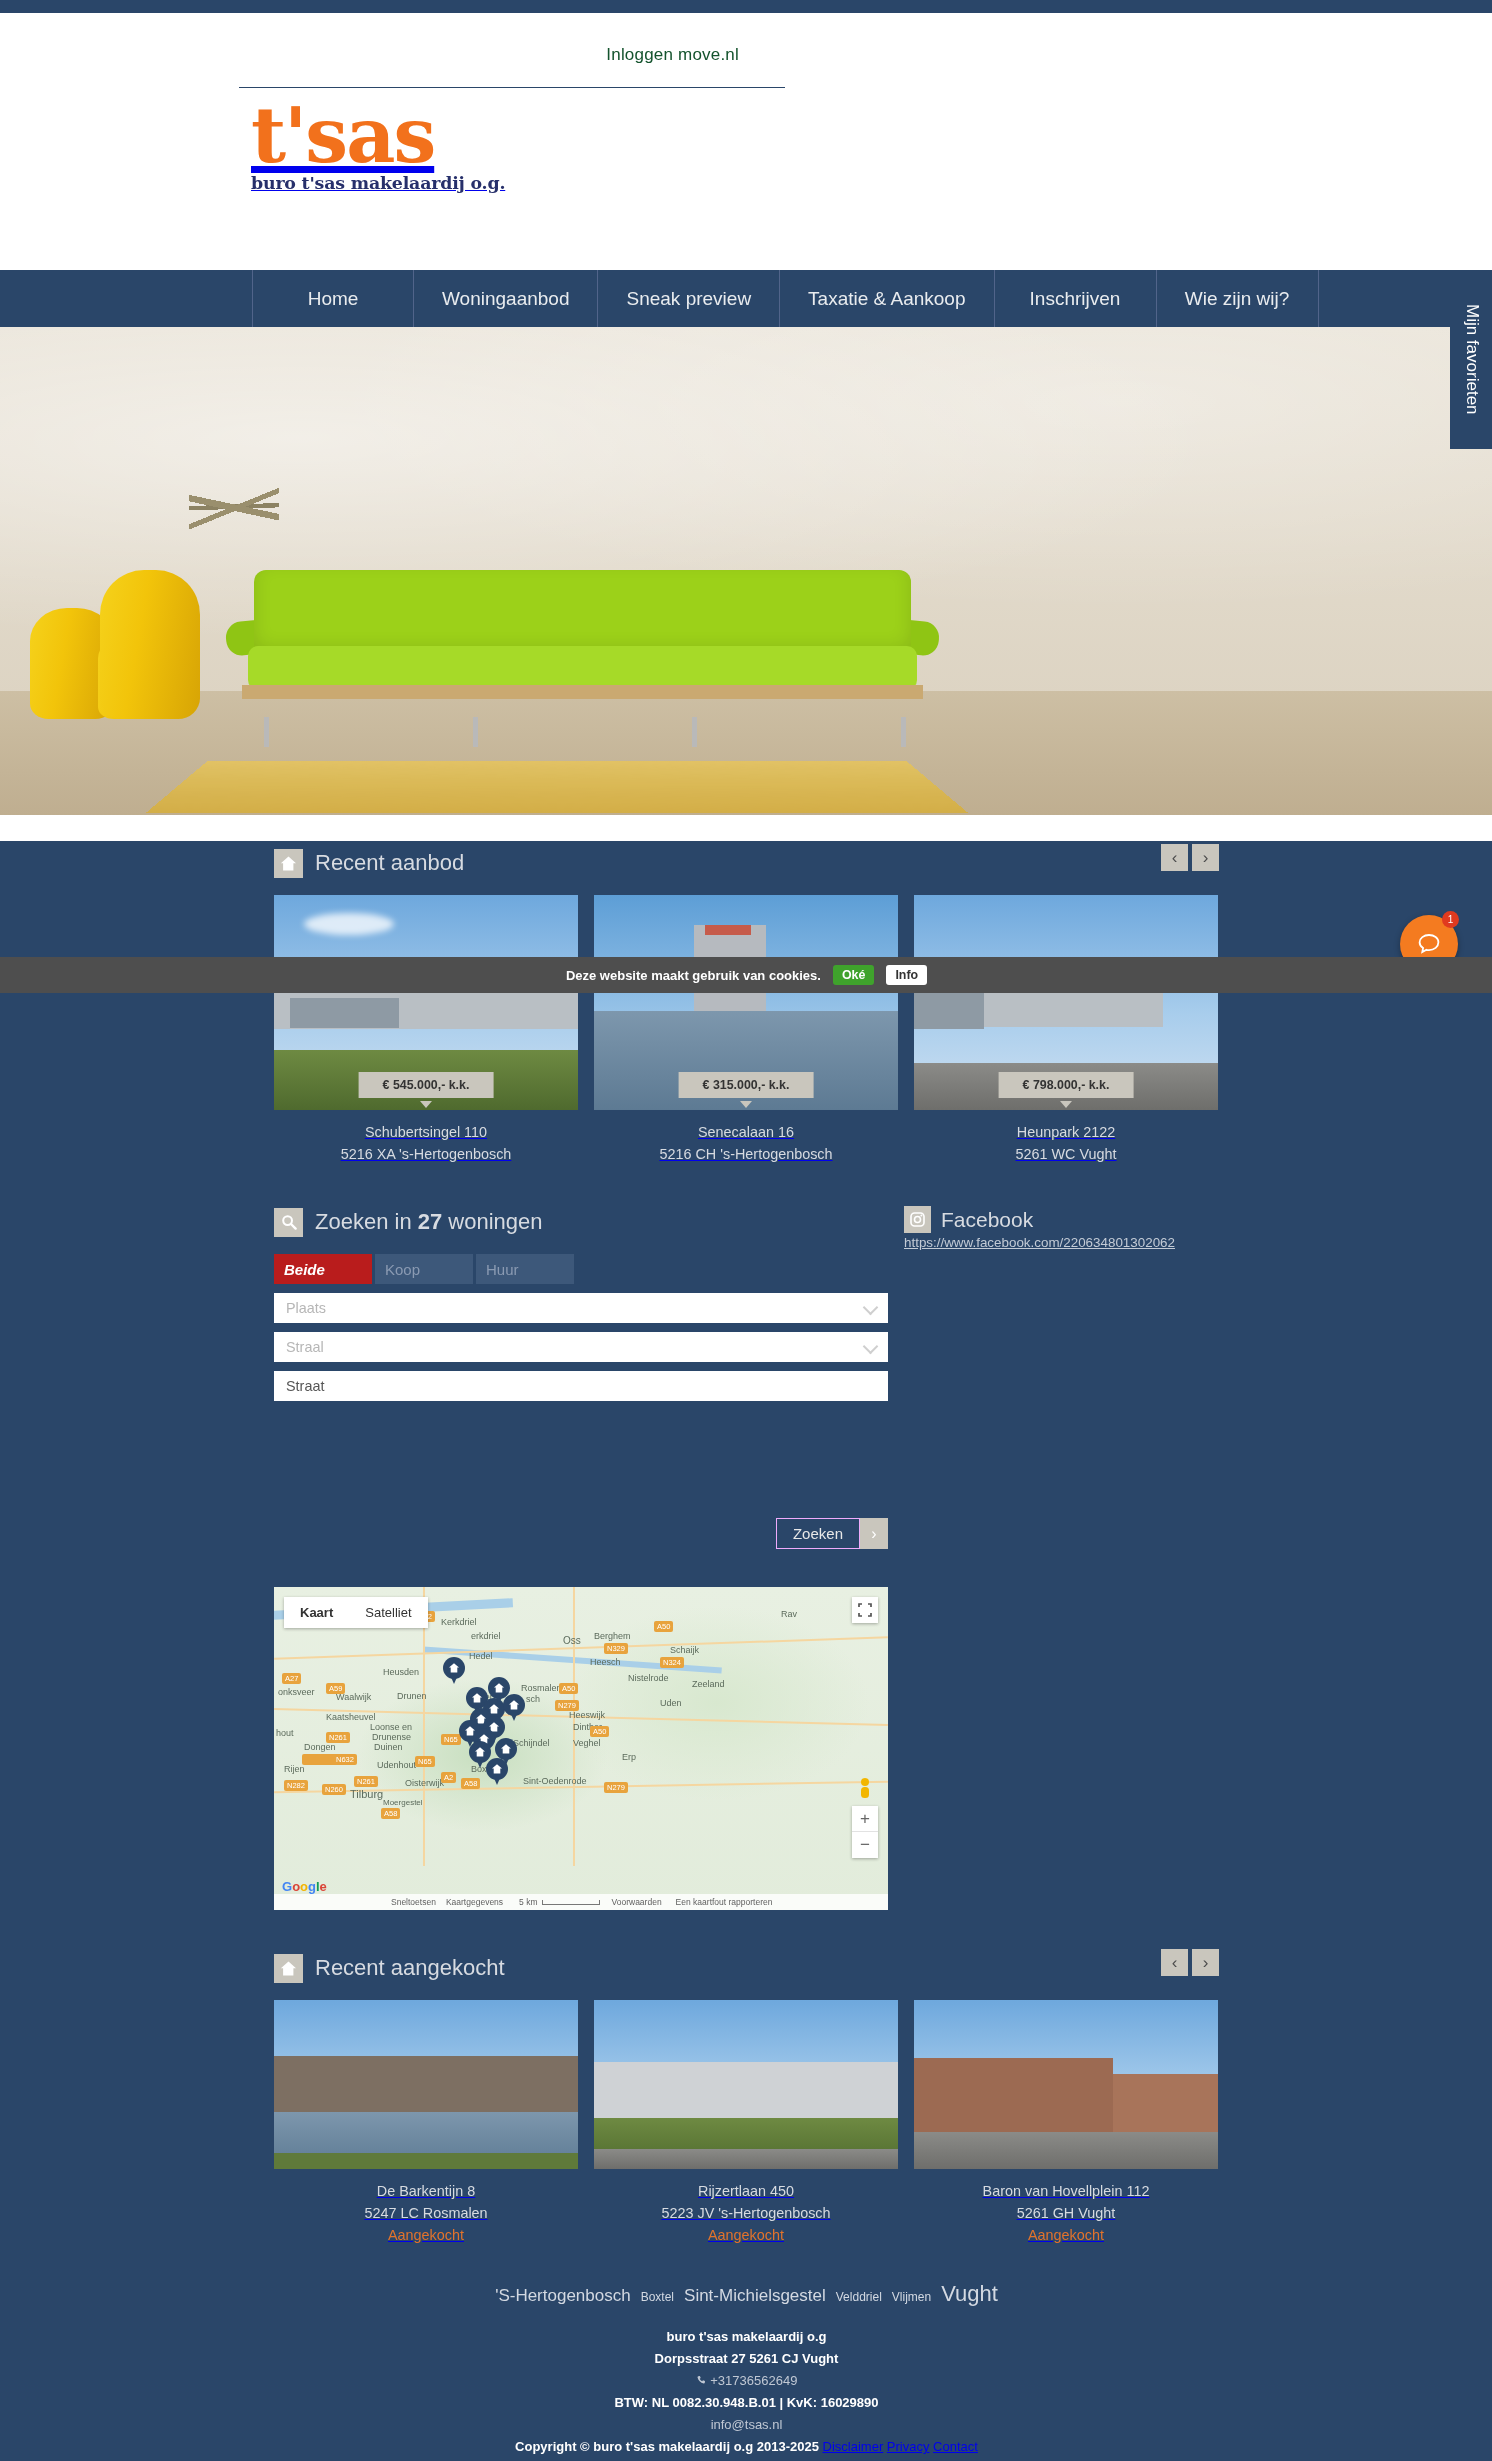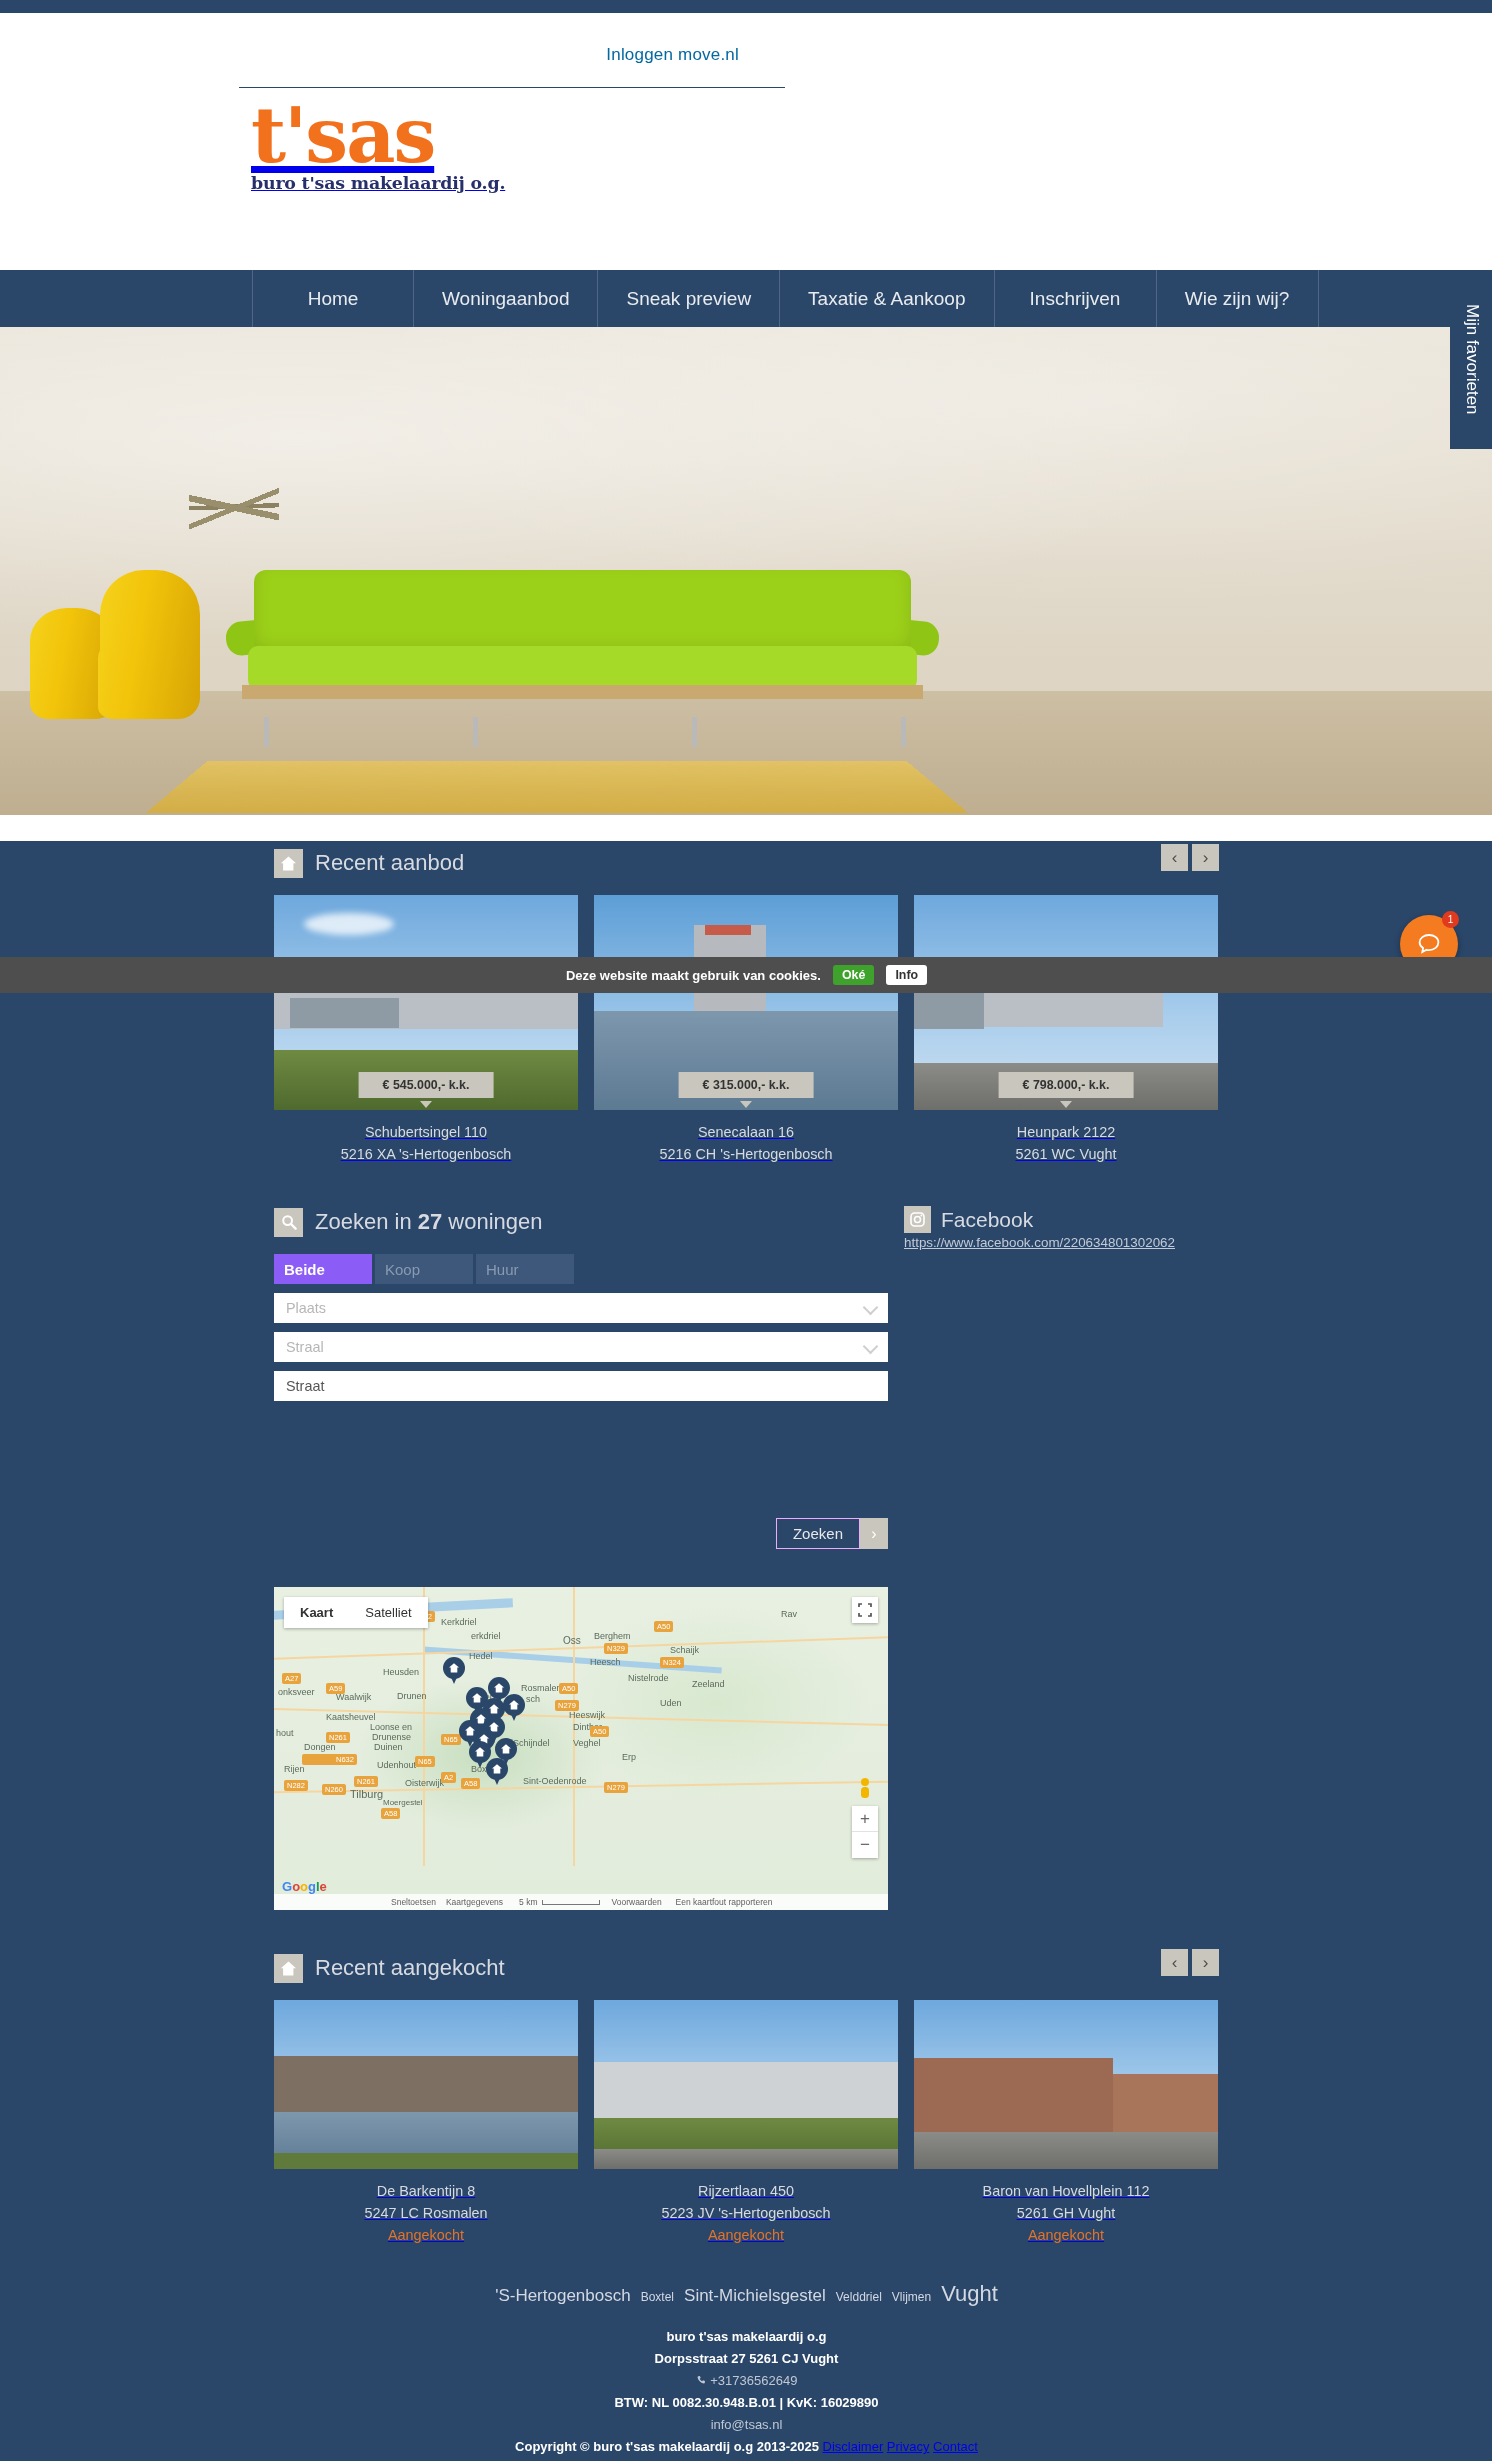--- a/index.html
+++ b/index.html
@@ -11,21 +11,21 @@
     height: 2462px;
     position: relative;
     overflow: hidden;
   }
   .topbar { height: 13px; background: #2a4669; width: 100%; }
 
   .header-white { background: #fff; width: 100%; padding: 0; position: relative; }
   .inloggen-row { height: 60px; position: relative; }
   .inloggen-link {
     position: absolute; right: 754px; top: 32px;
-    font-size: 17px; color: #0369a1; letter-spacing: 0.2px;
+    font-size: 17px; color: #14532d; letter-spacing: 0.2px;
     text-decoration: none;
   }
   .hr-line { position: absolute; left: 239px; right: 708px; top: 74px; height: 1px; background: #2a4669; }
 
   .brandrow { height: 197px; position: relative; }
   .logo { position: absolute; left: 251px; top: 28px; }
   .logo-word {
     font-family: "DejaVu Serif", serif;
     font-weight: bold;
     font-size: 76px;
@@ -165,21 +165,21 @@
   .two-col { display: flex; margin-top: 38px; }
   .col-left { width: 614px; }
   .col-right { width: 331px; padding-left: 16px; }
 
   .seg { display:flex; margin-top: 10px; }
   .seg-btn {
     height: 30px; width: 98px; display:flex; align-items:center;
     padding-left: 10px; font-size: 15px; color:#8a9ab2; background:#3d587a; cursor:pointer;
     margin-right: 3px;
   }
-  .seg-btn.active { background:#8b5cf6; color:#fff; font-weight: bold; }
+  .seg-btn.active { background:#b91c1c; color:#fff; font-weight: bold; font-style: italic; }
 
   .field {
     height: 30px; background:#fff; margin-top: 9px; display:flex;
     align-items:center; padding: 0 12px; position: relative; cursor: pointer;
   }
   .field .ph-text { font-size: 14.4px; color:#b6b6b6; }
   .field .val-text { font-size: 14.4px; color:#555; }
   .chev { position:absolute; right: 12px; top: 9px; width: 11px; height: 11px;
     border-right: 2px solid #cfcfcf; border-bottom: 2px solid #cfcfcf; transform: rotate(45deg); }
   .w-full { width: 614px; }

